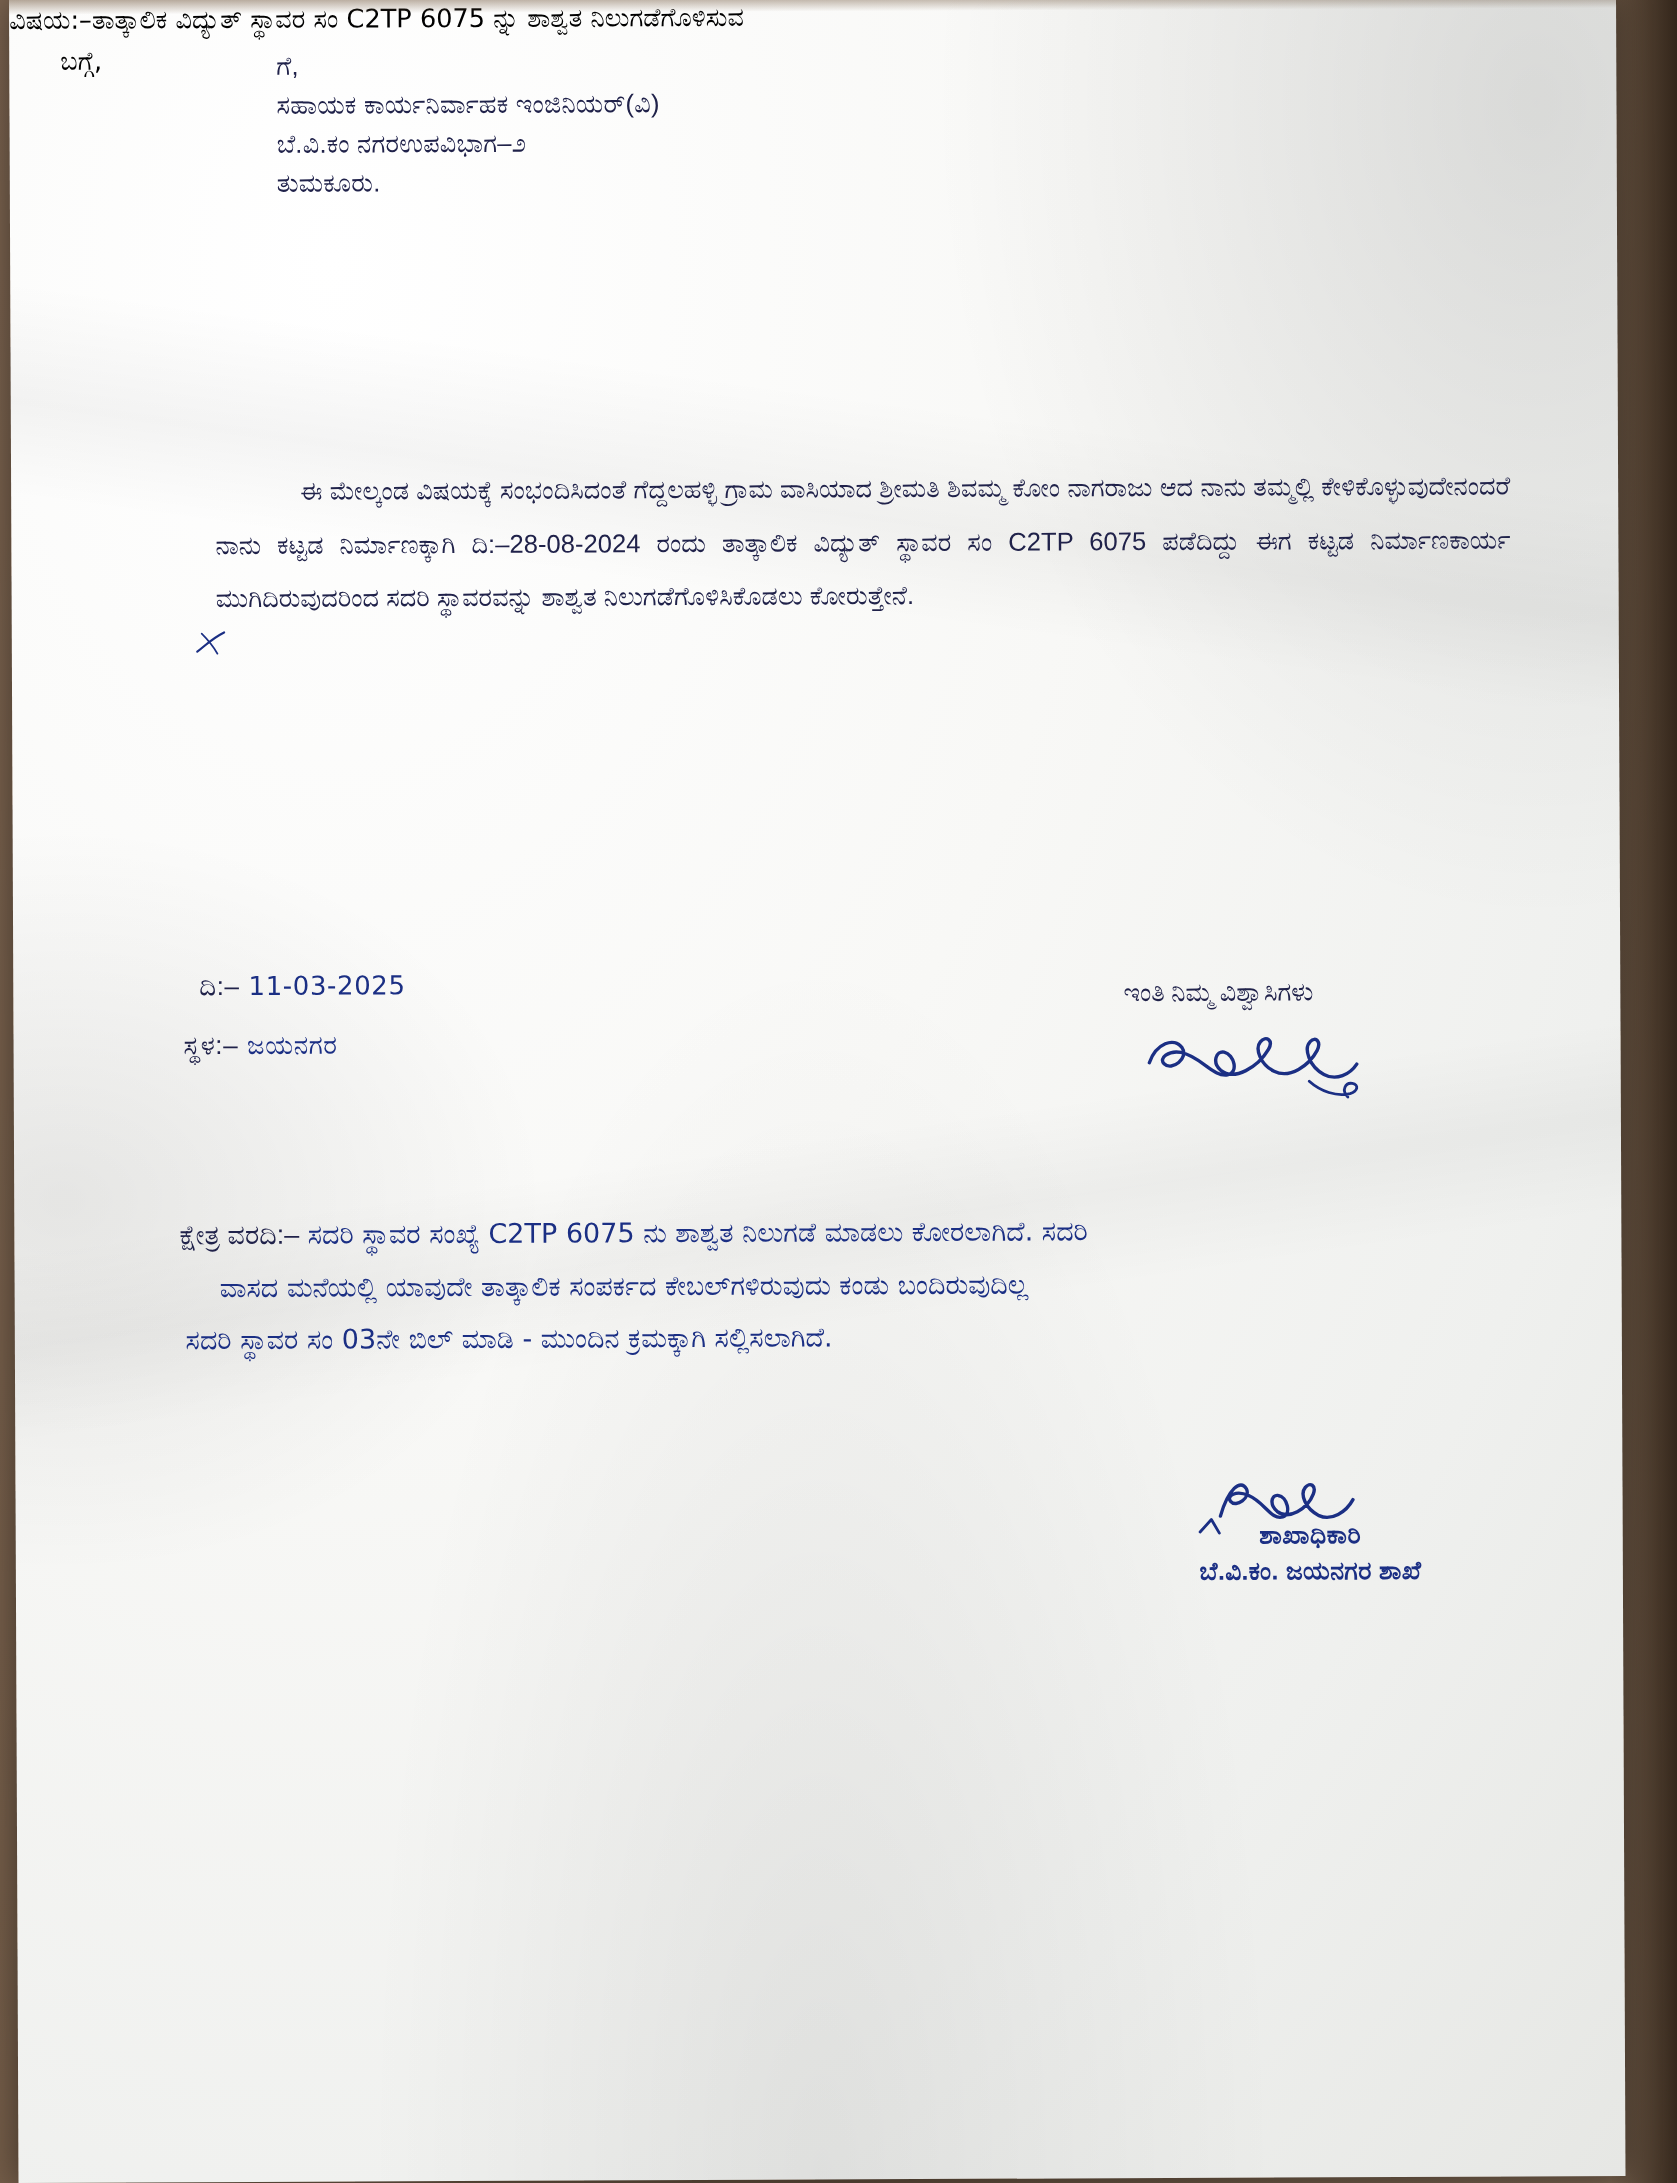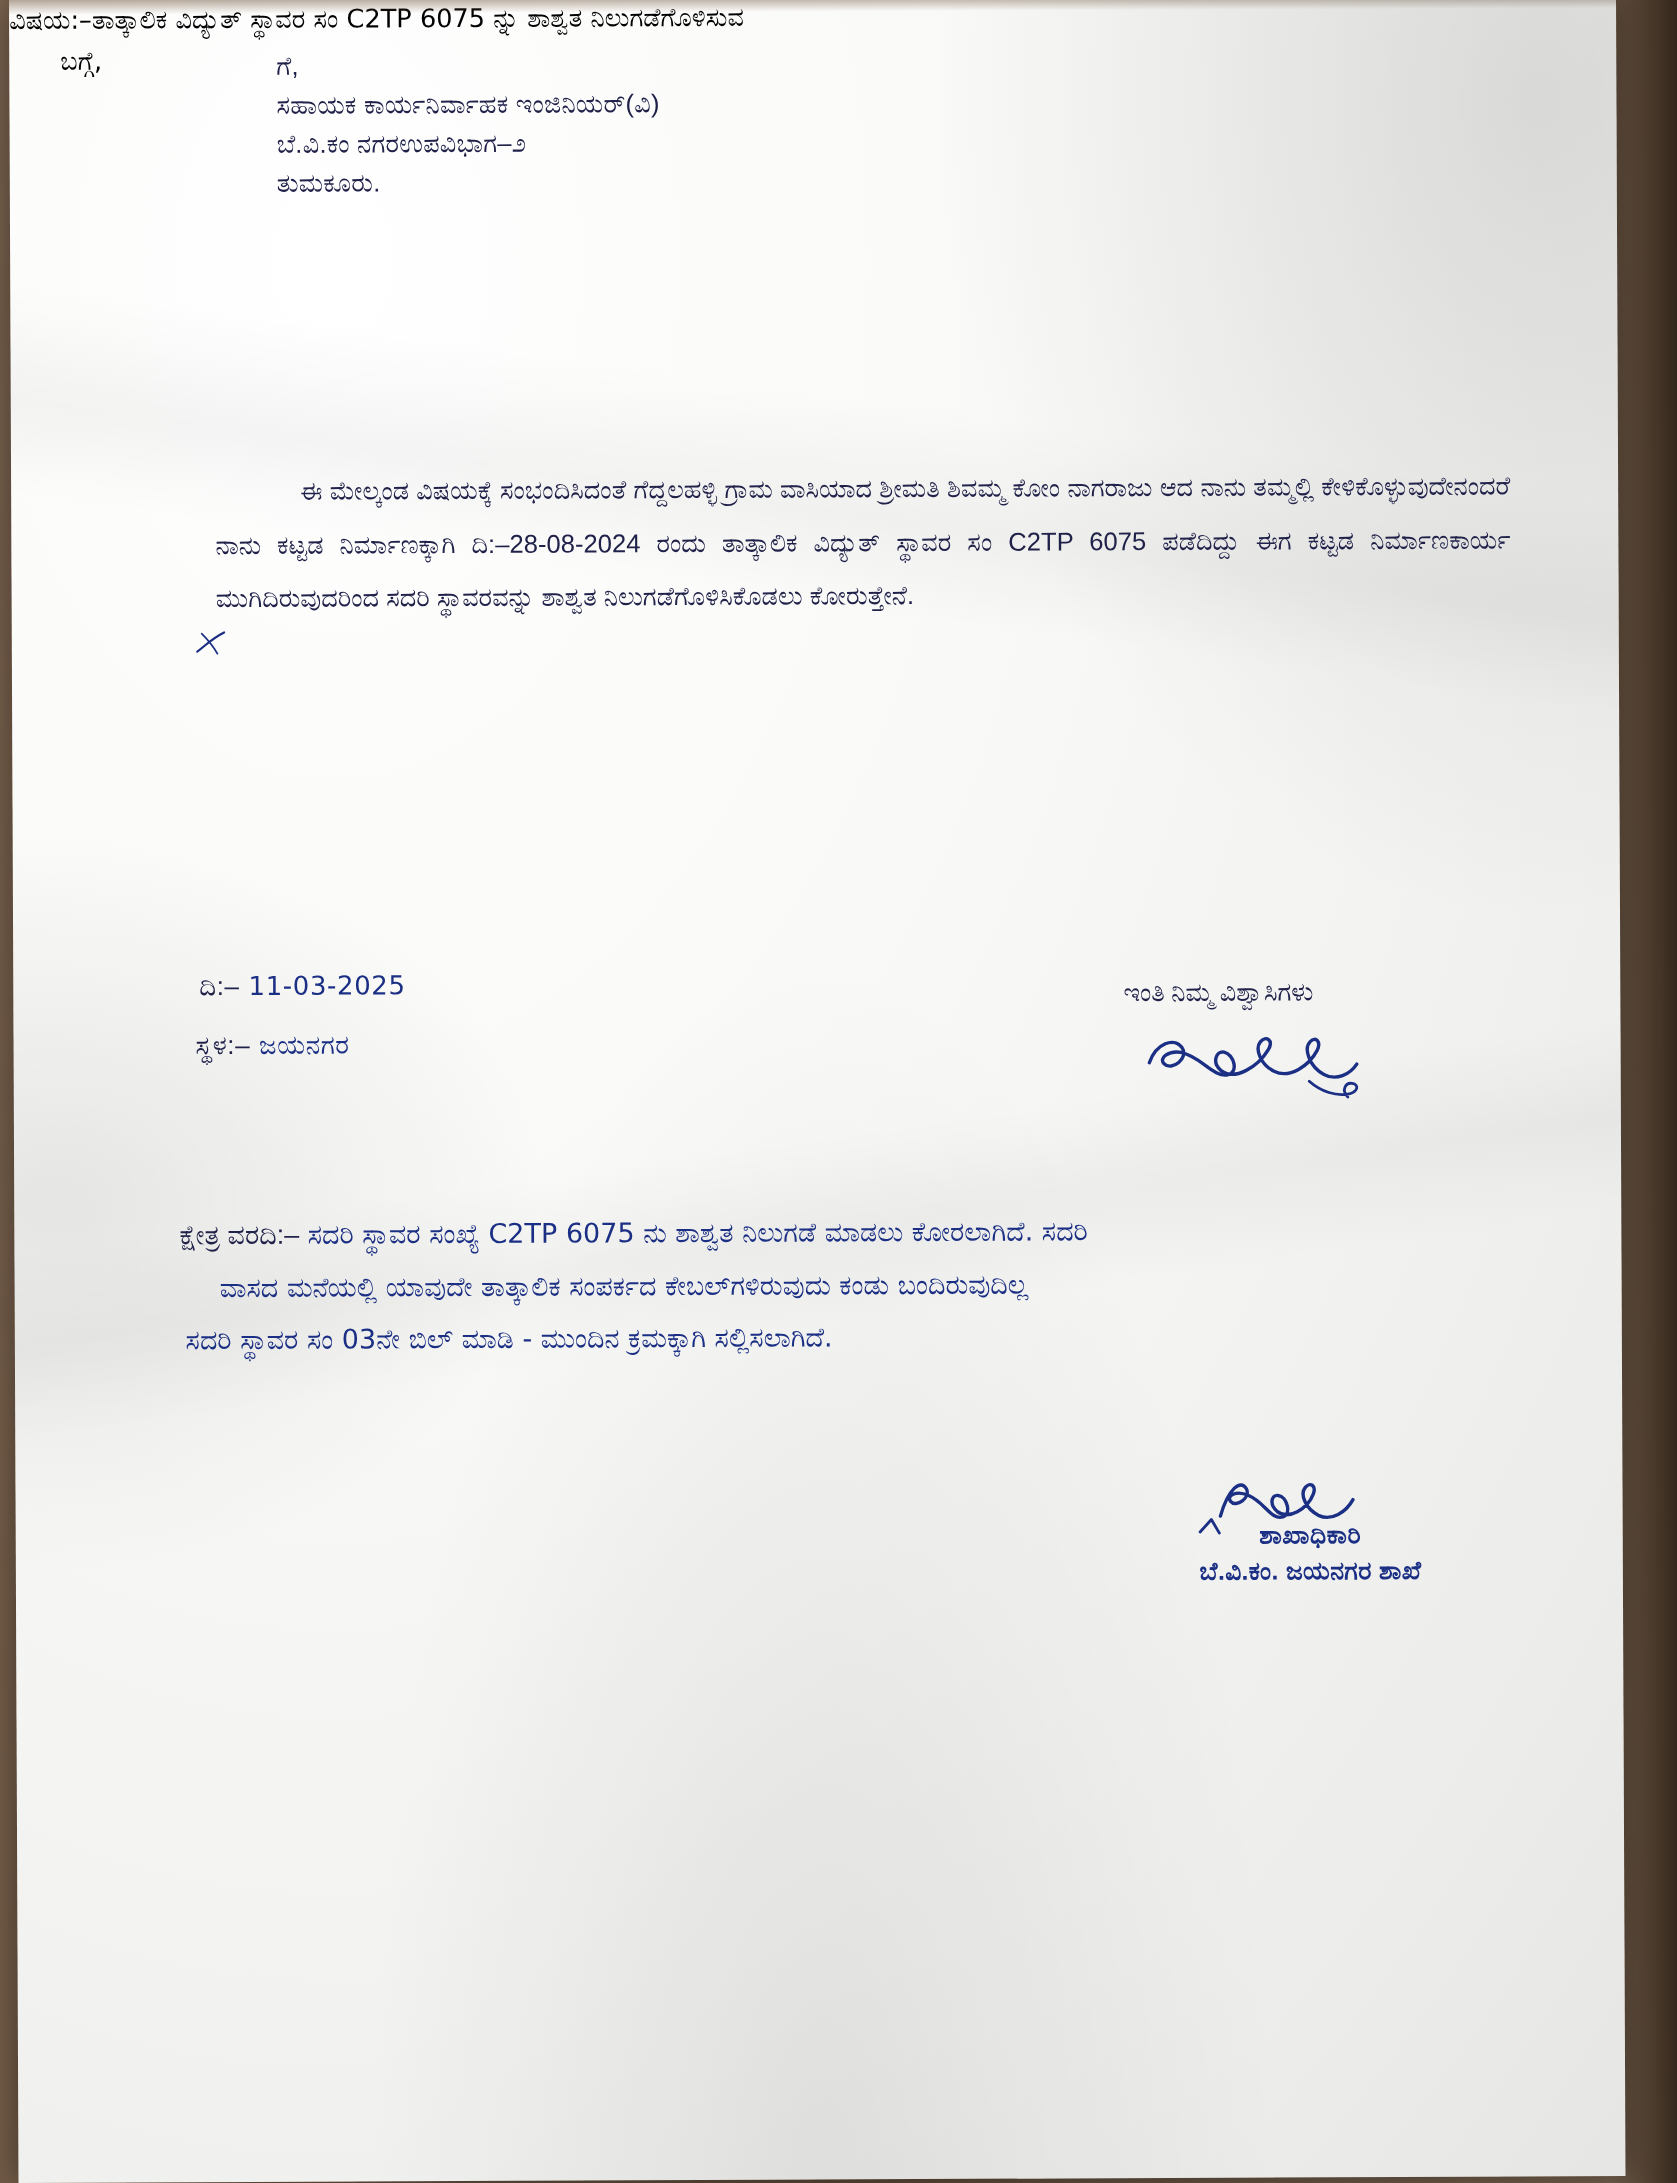--- a/index.html
+++ b/index.html
@@ -115,21 +115,21 @@
   }
   .hand-date {
     left: 186px;
     top: 960px;
     font-size: 26px;
     letter-spacing: 0.6px;
     margin-top: 12px;
   }
   .hand-date .lbl { color: #20224a; font-family: "Liberation Sans", sans-serif; }
   .hand-place {
-    left: 182px;
+    left: 170px;
     top: 1031px;
     font-size: 26px;
     letter-spacing: 0.6px;
   }
   .hand-place .lbl { color: #20224a; font-family: "Liberation Sans", sans-serif; }
 
   .yours {
     position: absolute;
     left: 1110px;
     top: 983px;

